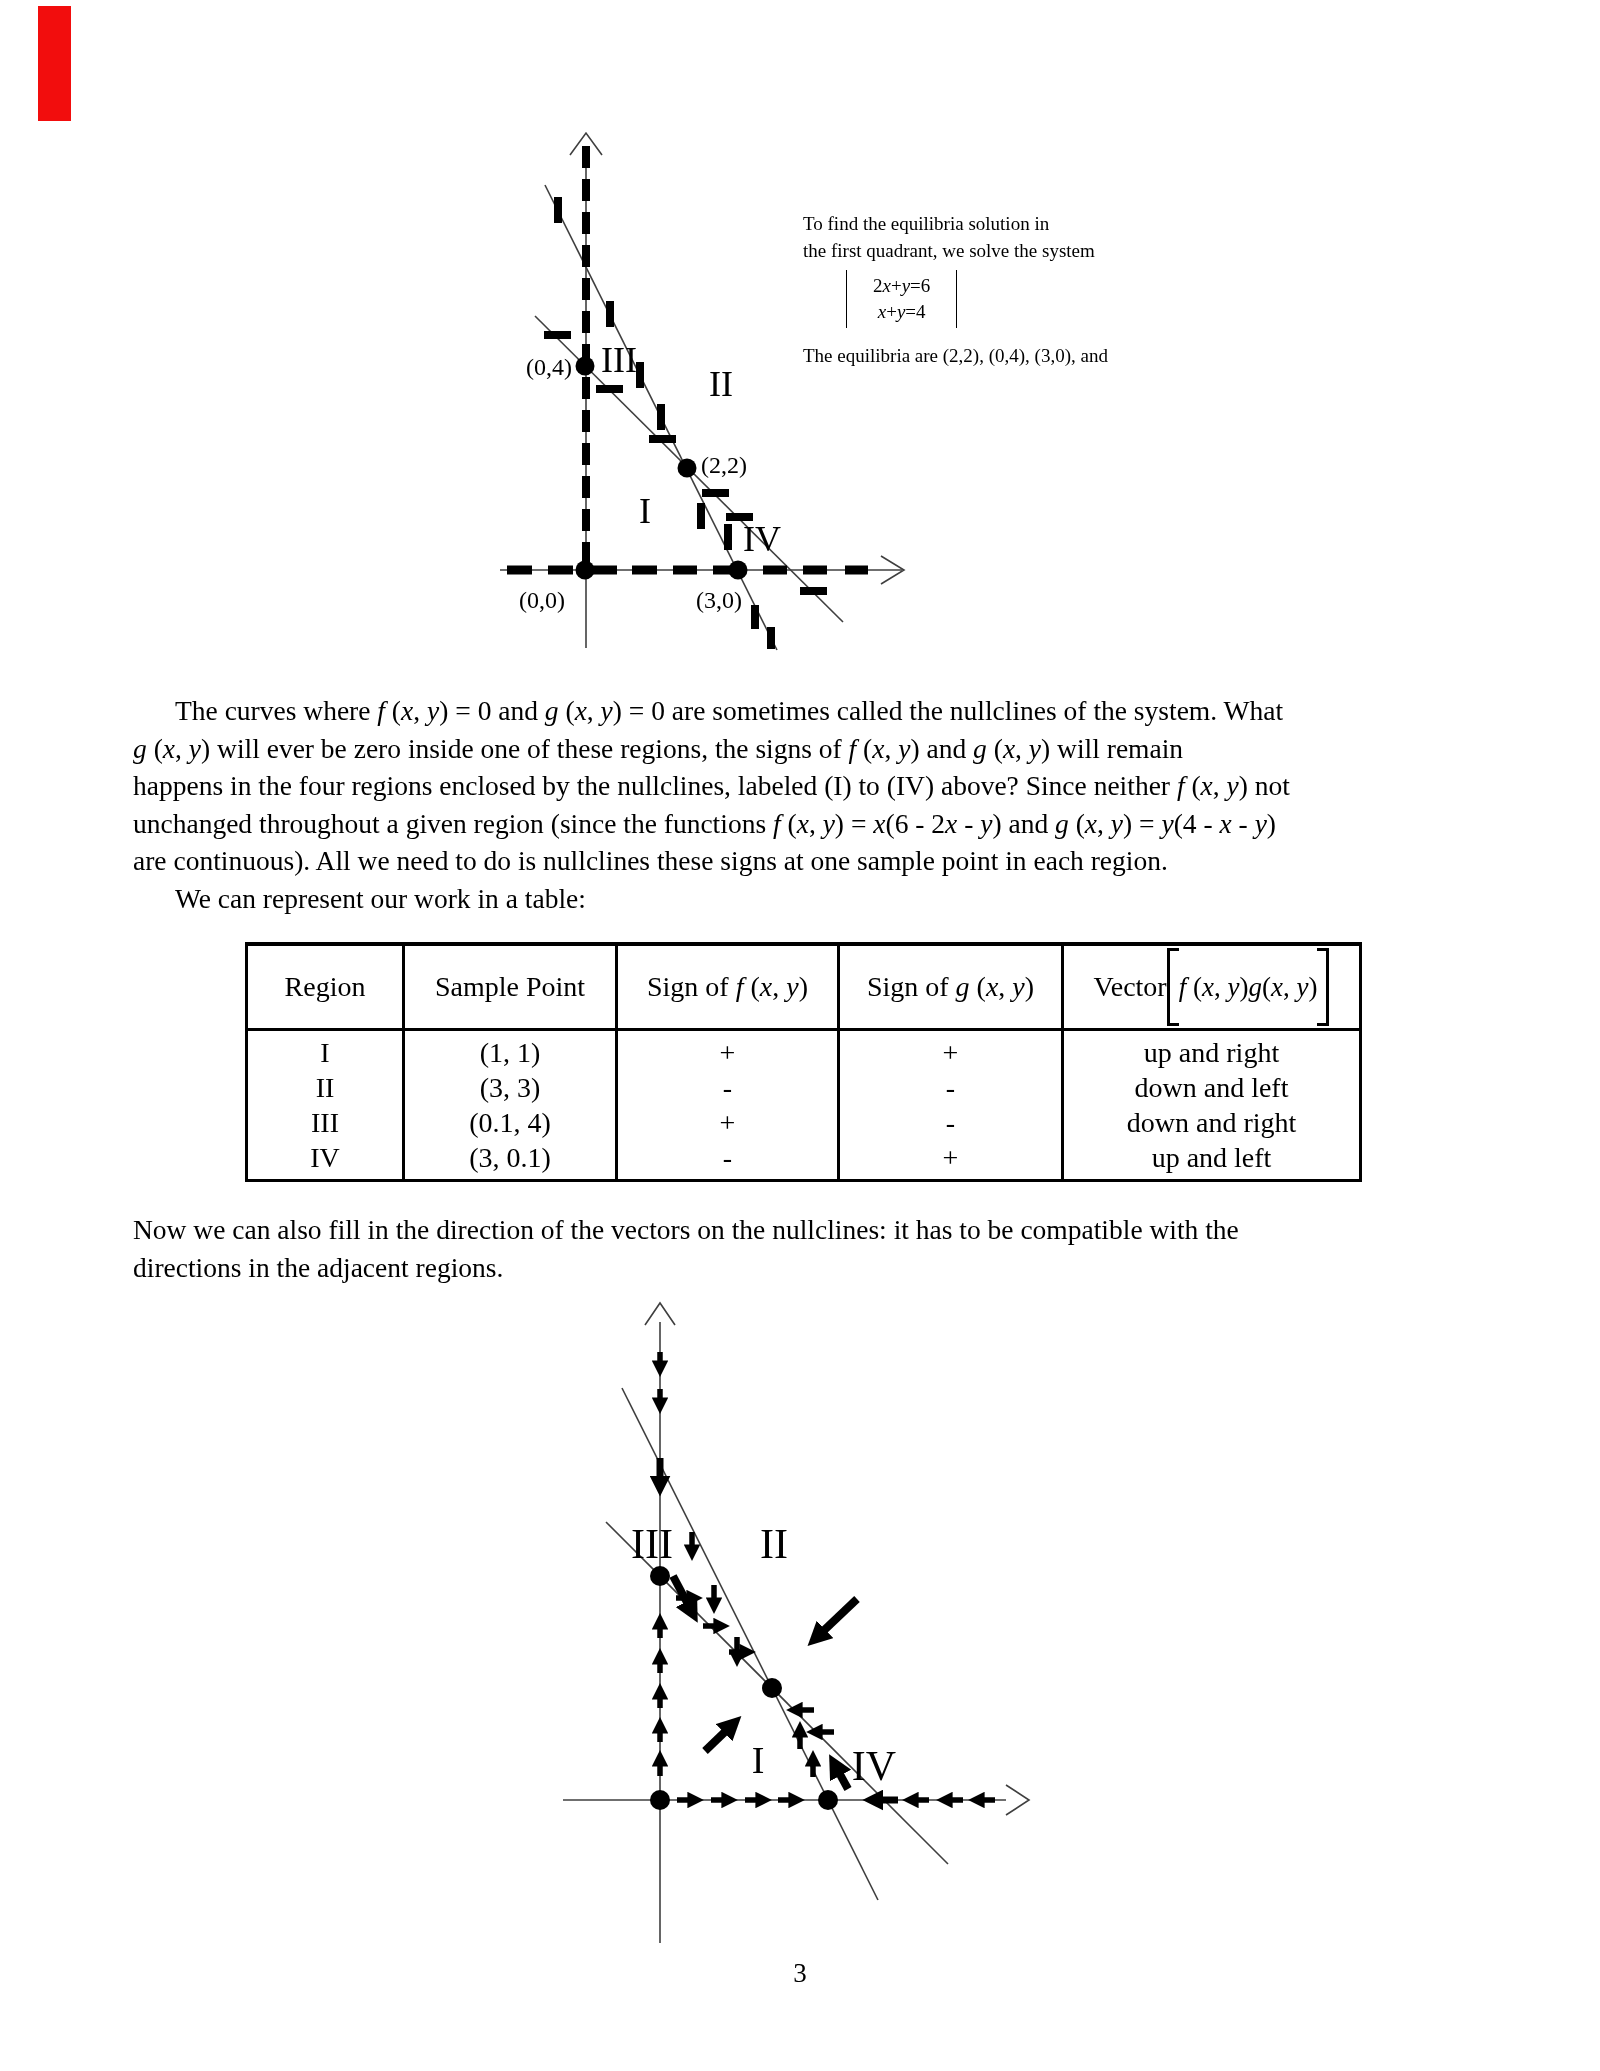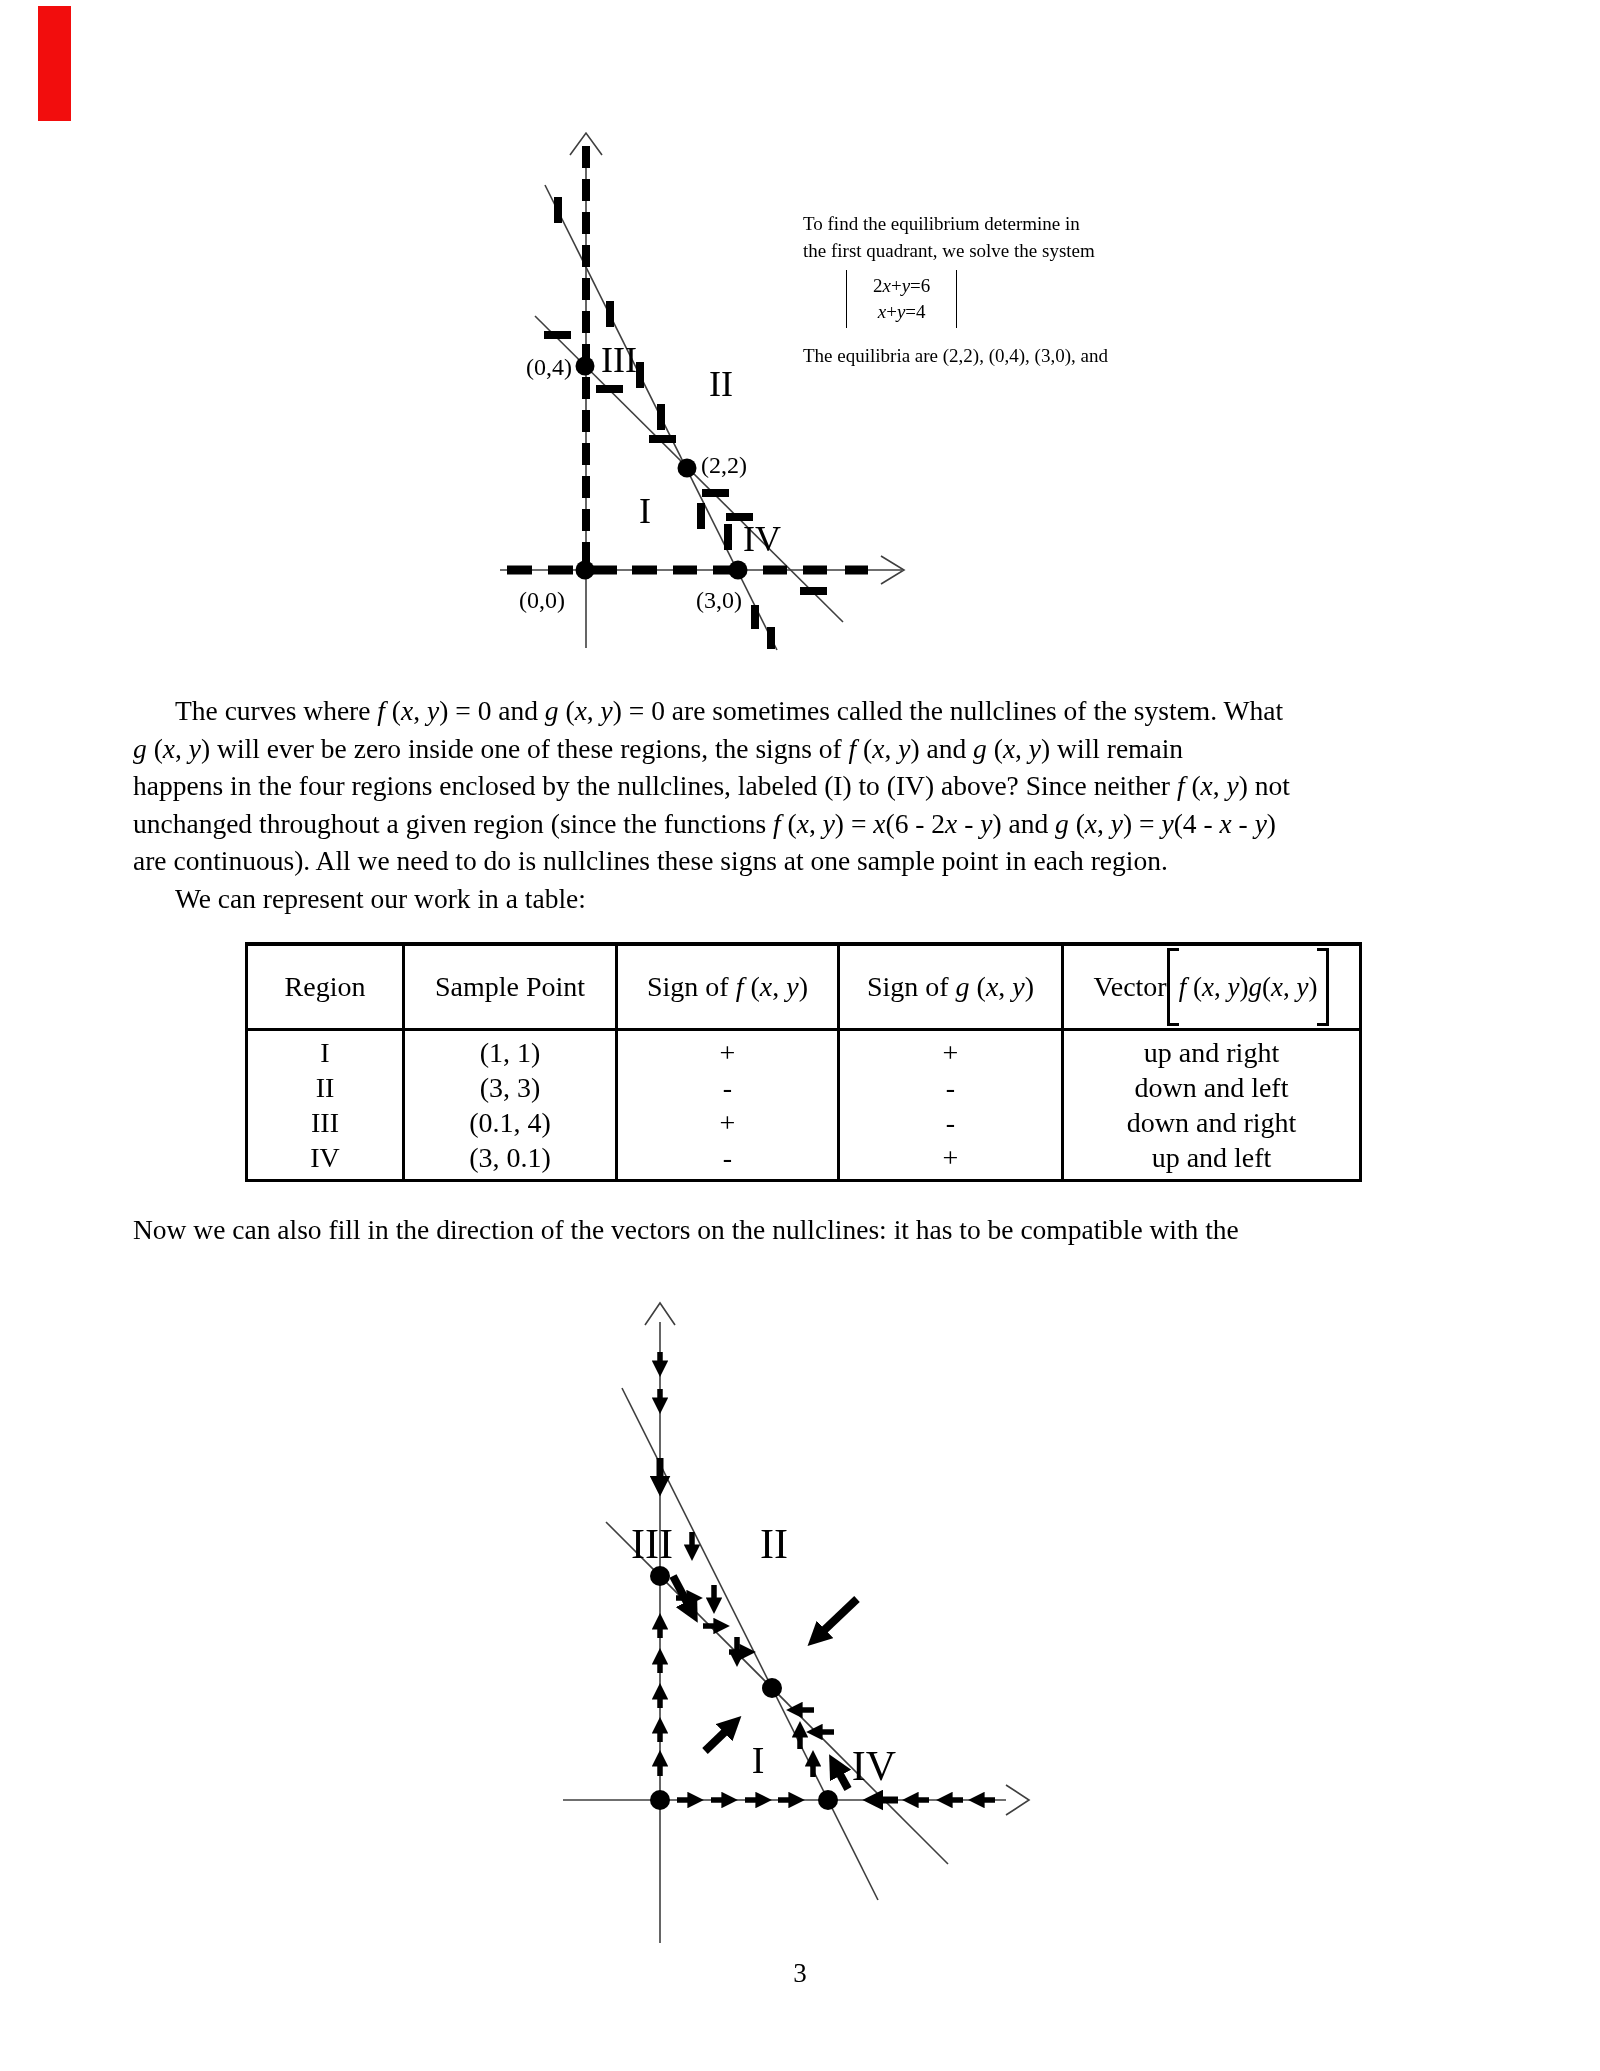--- a/index.html
+++ b/index.html
@@ -70,21 +70,21 @@
     <text class="coordlbl" x="701" y="473" text-anchor="start">(2,2)</text>
     <text class="coordlbl" x="542" y="608" text-anchor="middle">(0,0)</text>
     <text class="coordlbl" x="719" y="608" text-anchor="middle">(3,0)</text>
     <text class="reglbl" x="619" y="372" text-anchor="middle">III</text>
     <text class="reglbl" x="721" y="396" text-anchor="middle">II</text>
     <text class="reglbl" x="645" y="523" text-anchor="middle">I</text>
     <text class="reglbl" x="762" y="551" text-anchor="middle">IV</text>
   </svg>
 
   <div class="side-note">
-    <div class="sn-line">To find the equilibrium determine in</div>
+    <div class="sn-line">To find the equilibria solution in</div>
     <div class="sn-line">the first quadrant, we solve the system</div>
     <div class="sys-box">
       <div>2<i>x</i>+<i>y</i>=6</div>
       <div><i>x</i>+<i>y</i>=4</div>
     </div>
     <div class="sn-equil">The equilibria are (2,2), (0,4), (3,0), and</div>
   </div>
 
   <div class="para" style="top:692px">
     <div class="pline indent">The curves where <i>f</i> (<i>x</i>, <i>y</i>) = 0 and <i>g</i> (<i>x</i>, <i>y</i>) = 0 are sometimes called the nullclines of the system. What</div>
@@ -149,20 +149,21 @@
         <td>(3, 0.1)</td>
         <td>-</td>
         <td>+</td>
         <td>up and left</td>
       </tr>
     </tbody>
   </table>
 
   <div class="para" style="top:1211px">
     <div class="pline">Now we can also fill in the direction of the vectors on the nullclines: it has to be compatible with the</div>
+    <div class="pline">directions in the adjacent regions.</div>
   </div>
 
   <svg class="fig-bottom" style="left:550px;top:1290px" width="500" height="670" viewBox="550 1290 500 670">
     <defs>
       <marker id="ah" viewBox="0 0 10 10" refX="4" refY="5" markerWidth="3" markerHeight="3" orient="auto">
         <path d="M0 0 L10 5 L0 10 z" fill="#000"></path>
       </marker>
     </defs>
     <g stroke="#3f3f3f" stroke-width="1.6" fill="none">
       <line x1="660" y1="1322" x2="660" y2="1943"></line>

